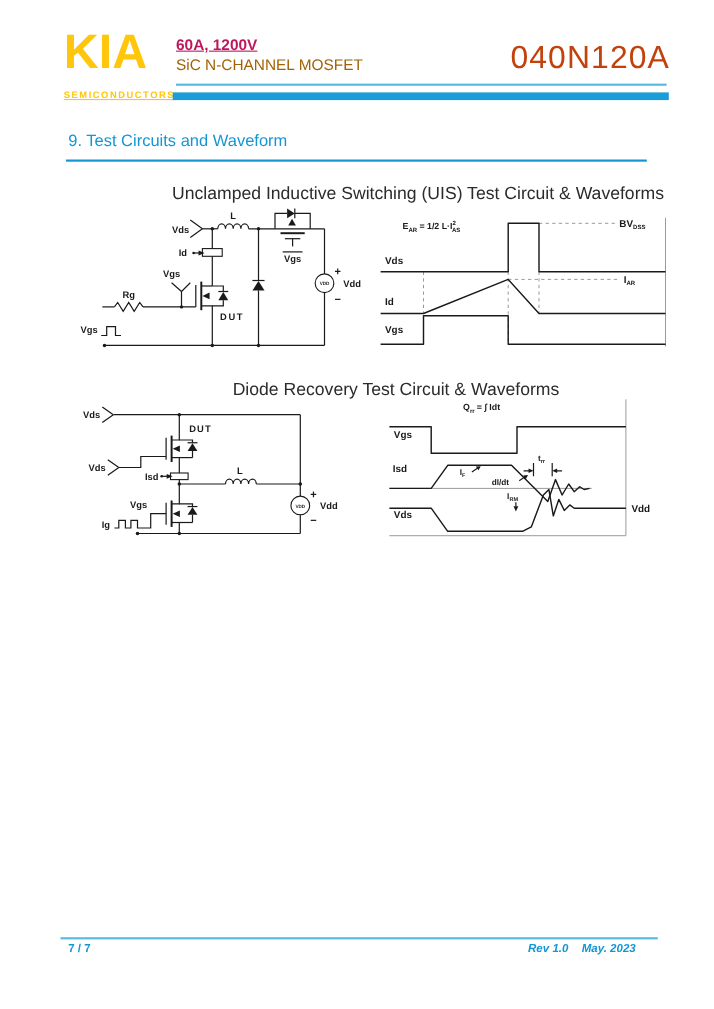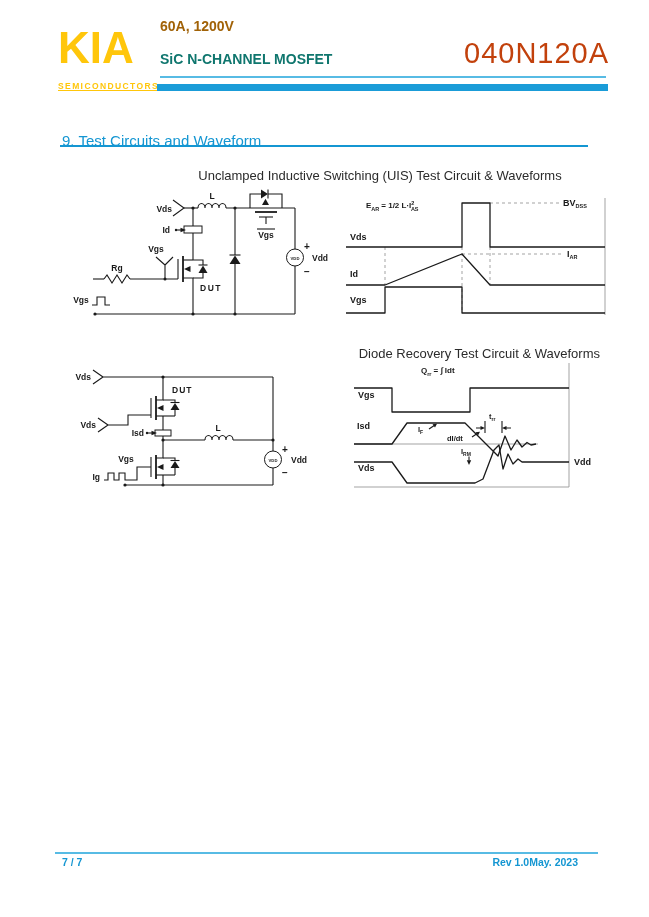--- a/index.html
+++ b/index.html
@@ -3,40 +3,40 @@
 <meta charset="utf-8">
 <style>
   html,body{margin:0;padding:0;background:#fff;}
   .page{position:relative;width:649px;height:917px;background:#fff;overflow:hidden;
         font-family:"Liberation Sans",sans-serif;}
   .abs{position:absolute;}
 
   
   .logo{left:58px;top:26px;font-size:44px;font-weight:bold;color:#FFC60B;letter-spacing:0px;line-height:1;}
   .logo-sub{left:58px;top:81px;font-size:8.5px;font-weight:bold;color:#FFC60B;letter-spacing:1.4px;text-decoration:underline;}
-  .rating{left:160px;top:18px;font-size:14px;font-weight:bold;color:#a16207;}
-  .devtype{left:160px;top:51px;font-size:14px;font-weight:bold;color:#0f766e;}
+  .rating{left:160px;top:32px;font-size:14px;font-weight:bold;color:#be185d;text-decoration:underline;}
+  .devtype{left:160px;top:51px;font-size:14px;font-weight:normal;color:#a16207;}
   .partno{left:464px;top:37px;font-size:29px;color:#c2410c;letter-spacing:1px;}
   .hairline{left:160px;top:76px;width:446px;height:2px;background:#57BBE4;}
   .thickbar{left:157px;top:84px;width:451px;height:7px;background:#1A9CD8;}
 
   
-  .sec-title{left:62px;top:132px;font-size:15px;color:#1496D2;}
+  .sec-title{left:62px;top:120px;font-size:15px;color:#1496D2;}
   .sec-rule{left:60px;top:145px;width:528px;height:2px;background:#1496D2;}
 
   
-  .fig-title{font-size:13px;color:#2b2b2b;text-align:center;}
+  .fig-title{font-size:16px;color:#2b2b2b;text-align:center;}
   .fig1-title{left:120px;top:168px;width:520px;}
-  .fig2-title{left:120px;top:346px;width:480px;text-align:right;}
+  .fig2-title{left:120px;top:346px;width:480px;}
 
   
   .foot-line{left:55px;top:852px;width:543px;height:2px;background:#57BBE4;}
   .foot-page{left:62px;top:856px;width:500px;text-align:left;font-size:10.5px;font-weight:bold;color:#1496D2;}
   .foot-rev{left:420px;top:856px;width:158px;text-align:right;font-size:10.5px;font-weight:bold;color:#1496D2;}
-  .foot-rev span{}
+  .foot-rev span{margin-left:12px;font-style:italic;}
 
   
   svg{position:absolute;overflow:visible;}
   svg text{font-family:"Liberation Sans",sans-serif;fill:#1a1a1a;}
   .lbl{font-size:8.5px;font-weight:bold;}
   .lblw{font-size:9px;font-weight:bold;}
   .lbls{font-size:7.5px;font-weight:bold;}
   .frm{font-size:8px;font-weight:bold;}
   .tiny{font-size:4.2px;font-weight:bold;}
   .sign{font-size:10px;font-weight:bold;}

